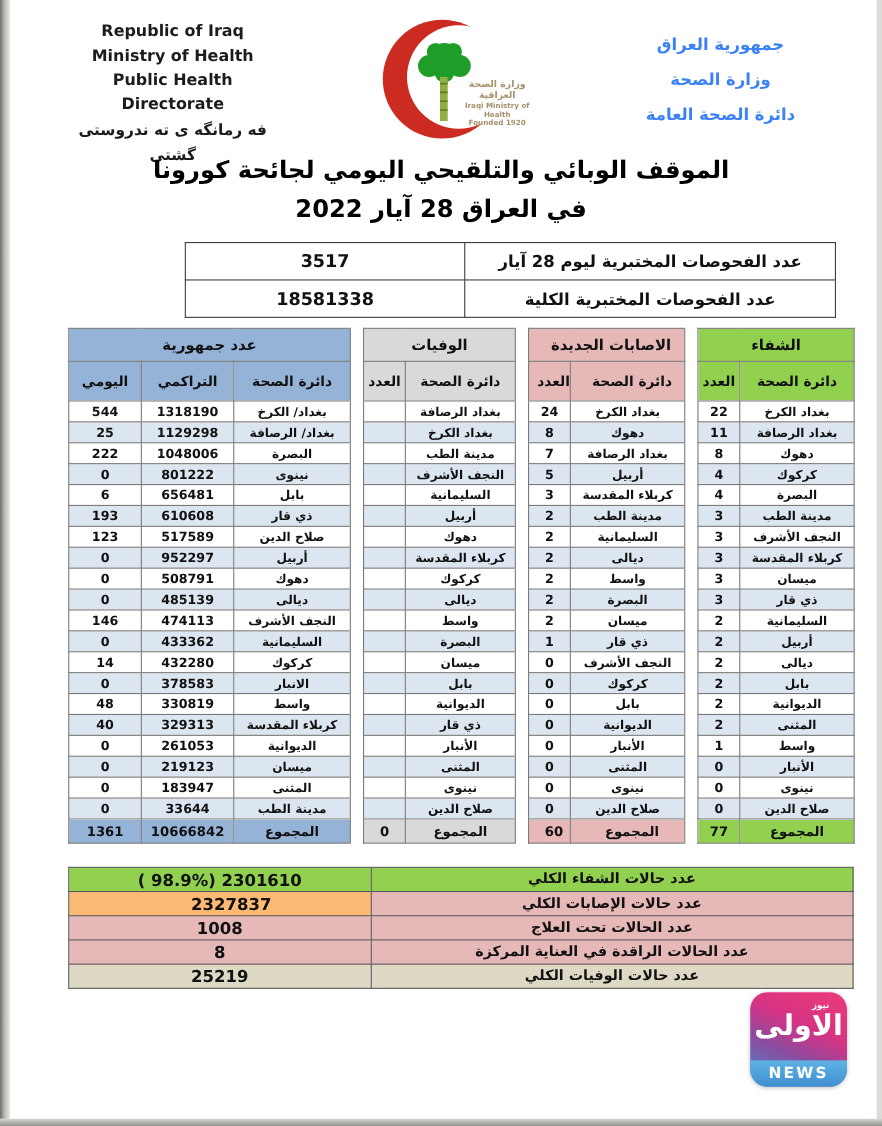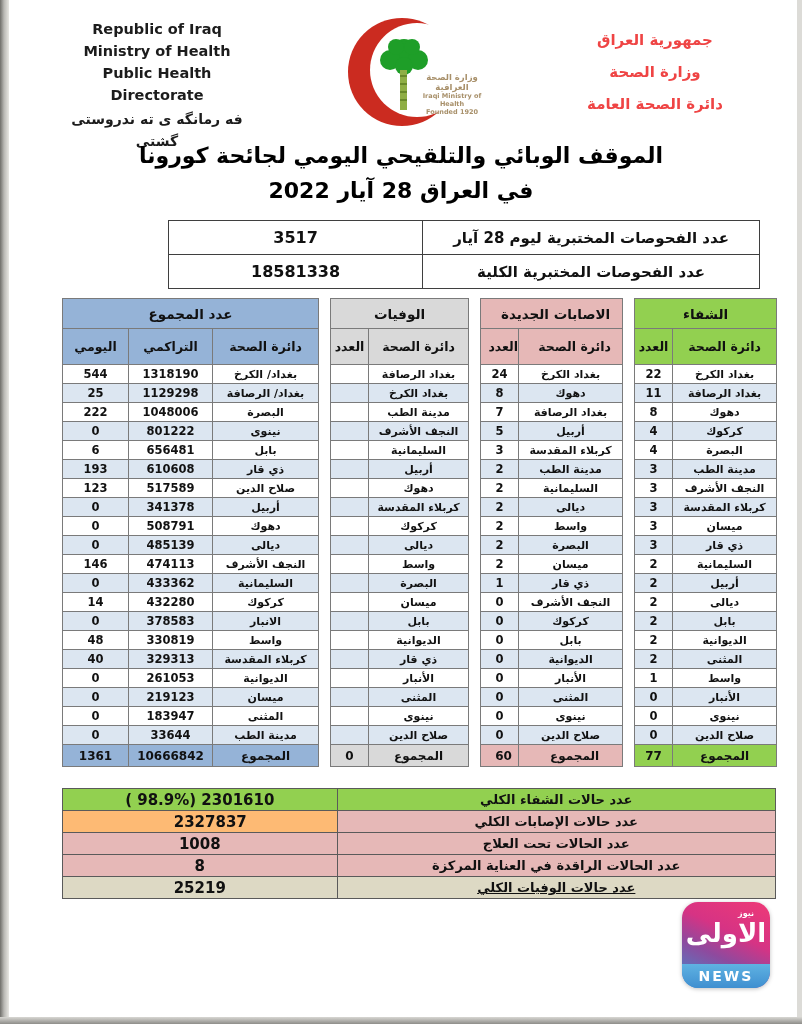--- a/index.html
+++ b/index.html
@@ -9,21 +9,21 @@
       background:linear-gradient(90deg,#6f6e6a 0%,#b9b8b4 45%,#e8e7e3 100%); }
   .photo-edge-bottom { position:absolute; left:0; bottom:0; width:802px; height:7px;
       background:linear-gradient(180deg,#d8d7d3,#8e8d89); }
   .photo-edge-right { position:absolute; right:0; top:0; width:5px; height:1024px; background:#dcdbd7; }
 
   
   .hdr-english { position:absolute; left:62px; top:18px; width:190px; text-align:center;
       font-weight:700; font-size:14.5px; line-height:22px; color:#1c1c1c; }
   .hdr-kurdish { font-size:14px; margin-top:2px; direction:rtl; }
   .hdr-arabic { position:absolute; left:575px; top:24px; width:160px; text-align:center;
-      direction:rtl; font-weight:700; font-size:15px; line-height:32px; color:#ef4444; }
+      direction:rtl; font-weight:700; font-size:15px; line-height:32px; color:#3b82f6; }
   .logo-wrap { position:absolute; left:330px; top:10px; width:160px; height:128px; }
 
   
   .main-title { position:absolute; left:0; top:138px; width:802px; text-align:center;
       direction:rtl; font-weight:700; font-size:22px; line-height:35px; color:#000; }
 
   
   table { border-collapse:collapse; }
   .tests-table { position:absolute; left:168px; top:220px; width:592px; direction:rtl;
       table-layout:fixed; }
@@ -149,21 +149,21 @@
       <col style="width:66px">
   </colgroup>
   <thead>
     <tr class="sec-row">
       <th colspan="2" class="sec rec-bg">الشفاء</th>
       <th class="gap-h" rowspan="2"></th>
       <th colspan="2" class="sec inf-bg">الاصابات الجديدة</th>
       <th class="gap-h" rowspan="2"></th>
       <th colspan="2" class="sec dth-bg">الوفيات</th>
       <th class="gap-h" rowspan="2"></th>
-      <th colspan="3" class="sec vac-bg">عدد المجموع</th>
+      <th colspan="3" class="sec vac-bg">عدد جمهورية</th>
     </tr>
     <tr class="colhdr-row">
       <th class="rec-bg">دائرة الصحة</th>
       <th class="rec-bg">العدد</th>
       <th class="inf-bg">دائرة الصحة</th>
       <th class="inf-bg">العدد</th>
       <th class="dth-bg">دائرة الصحة</th>
       <th class="dth-bg">العدد</th>
       <th class="vac-bg">دائرة الصحة</th>
       <th class="vac-bg">التراكمي</th>
@@ -273,21 +273,21 @@
         <td class="name">كربلاء المقدسة</td>
         <td class="num">3</td>
         <td class="gap"></td>
         <td class="name">ديالى</td>
         <td class="num">2</td>
         <td class="gap"></td>
         <td class="name">كربلاء المقدسة</td>
         <td class="num"></td>
         <td class="gap"></td>
         <td class="name">أربيل</td>
-        <td class="num">341378</td>
+        <td class="num">952297</td>
         <td class="num">0</td>
       </tr>
       <tr>
         <td class="name">ميسان</td>
         <td class="num">3</td>
         <td class="gap"></td>
         <td class="name">واسط</td>
         <td class="num">2</td>
         <td class="gap"></td>
         <td class="name">كركوك</td>
@@ -482,21 +482,21 @@
       </tr>
       <tr>
         <td class="sum-label" style="background: rgb(230, 184, 183);">عدد الحالات تحت العلاج</td>
         <td class="sum-value" style="background: rgb(230, 184, 183);">1008</td>
       </tr>
       <tr>
         <td class="sum-label" style="background: rgb(230, 184, 183);">عدد الحالات الراقدة في العناية المركزة</td>
         <td class="sum-value" style="background: rgb(230, 184, 183);">8</td>
       </tr>
       <tr>
-        <td class="sum-label" style="background: rgb(221, 217, 196); text-decoration: underline;">عدد حالات الوفيات الكلي</td>
+        <td class="sum-label" style="background: rgb(221, 217, 196);">عدد حالات الوفيات الكلي</td>
         <td class="sum-value" style="background: rgb(221, 217, 196);">25219</td>
       </tr>
     </tbody>
 </table>
 
 <div class="news-logo">
   <div class="news-arabic">
     <span class="mini">نيوز</span>
     <span class="big">الاولى</span>
   </div>

